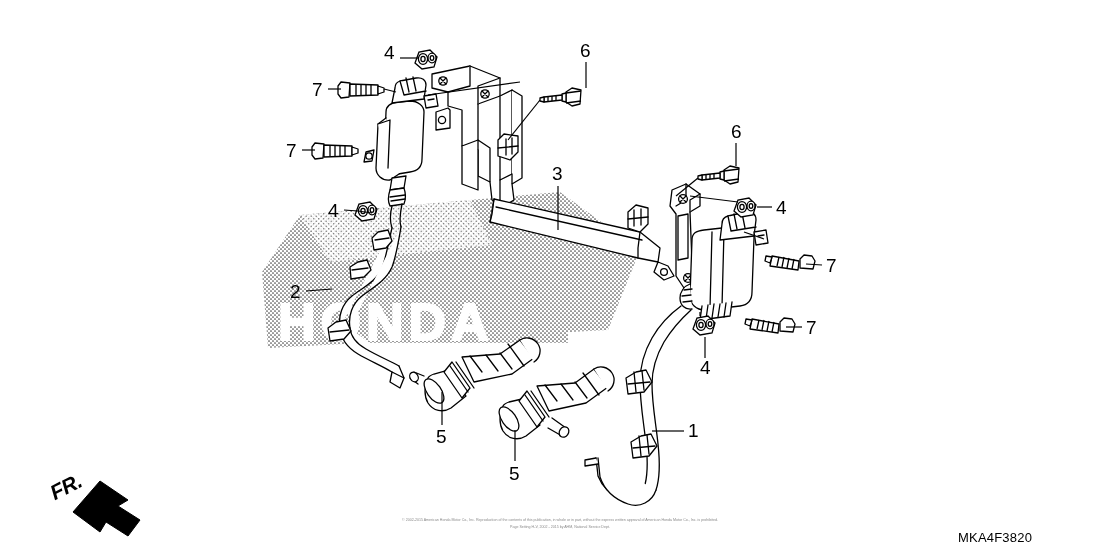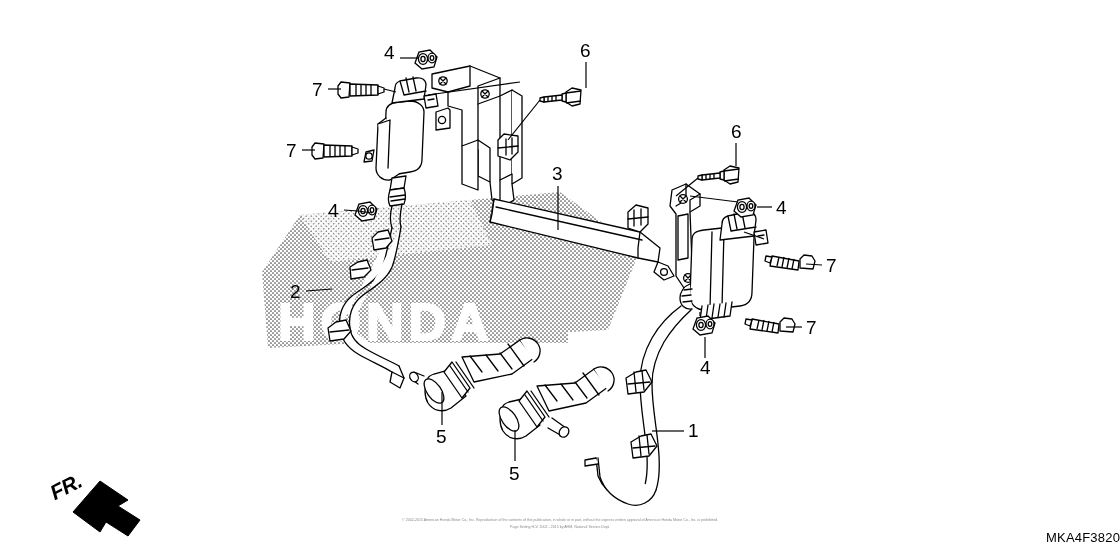--- a/index.html
+++ b/index.html
@@ -51,21 +51,21 @@
     text-align: center;
     font-family: "Liberation Sans", sans-serif;
     font-size: 3.6px;
     line-height: 1.9;
     color: #8a8a8a;
     white-space: normal;
   }
   #copyright-line2 { display: block; }
   #part-number {
     position: absolute;
-    left: 1046px; top: 530px;
+    left: 958px; top: 530px;
     font-family: "Liberation Sans", sans-serif;
     font-size: 13px;
     color: #000000;
     letter-spacing: 0.2px;
   }
 </style>
 </head>
 <body>
 
 <div id="page">

